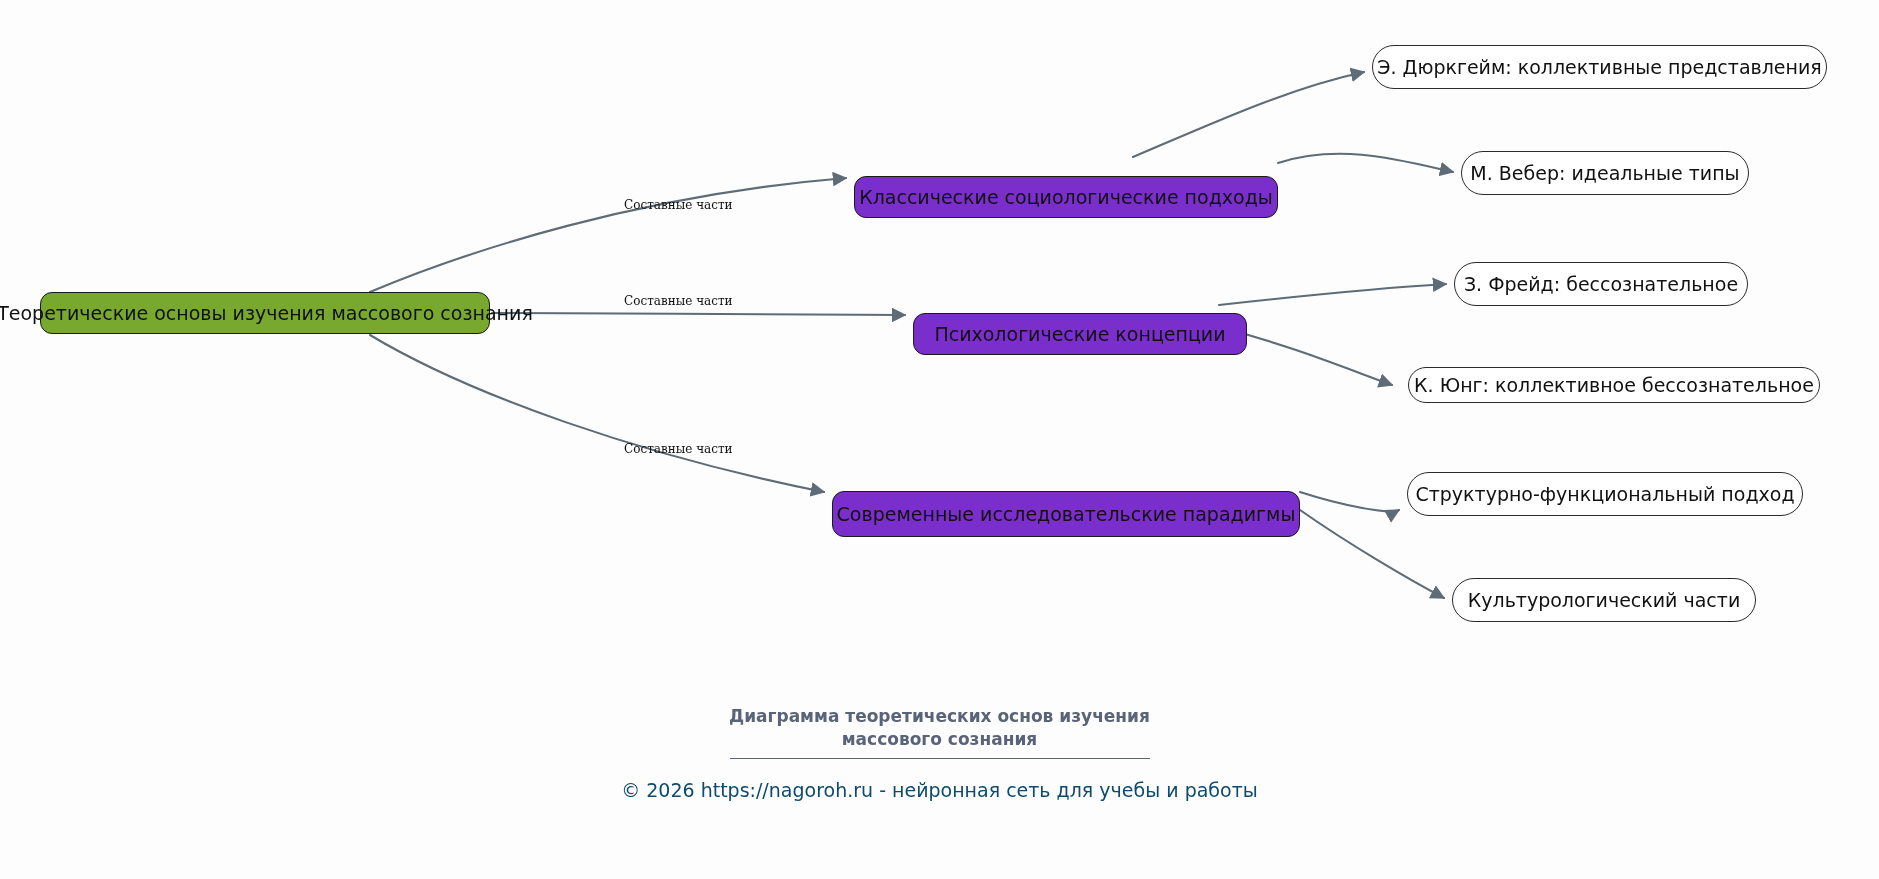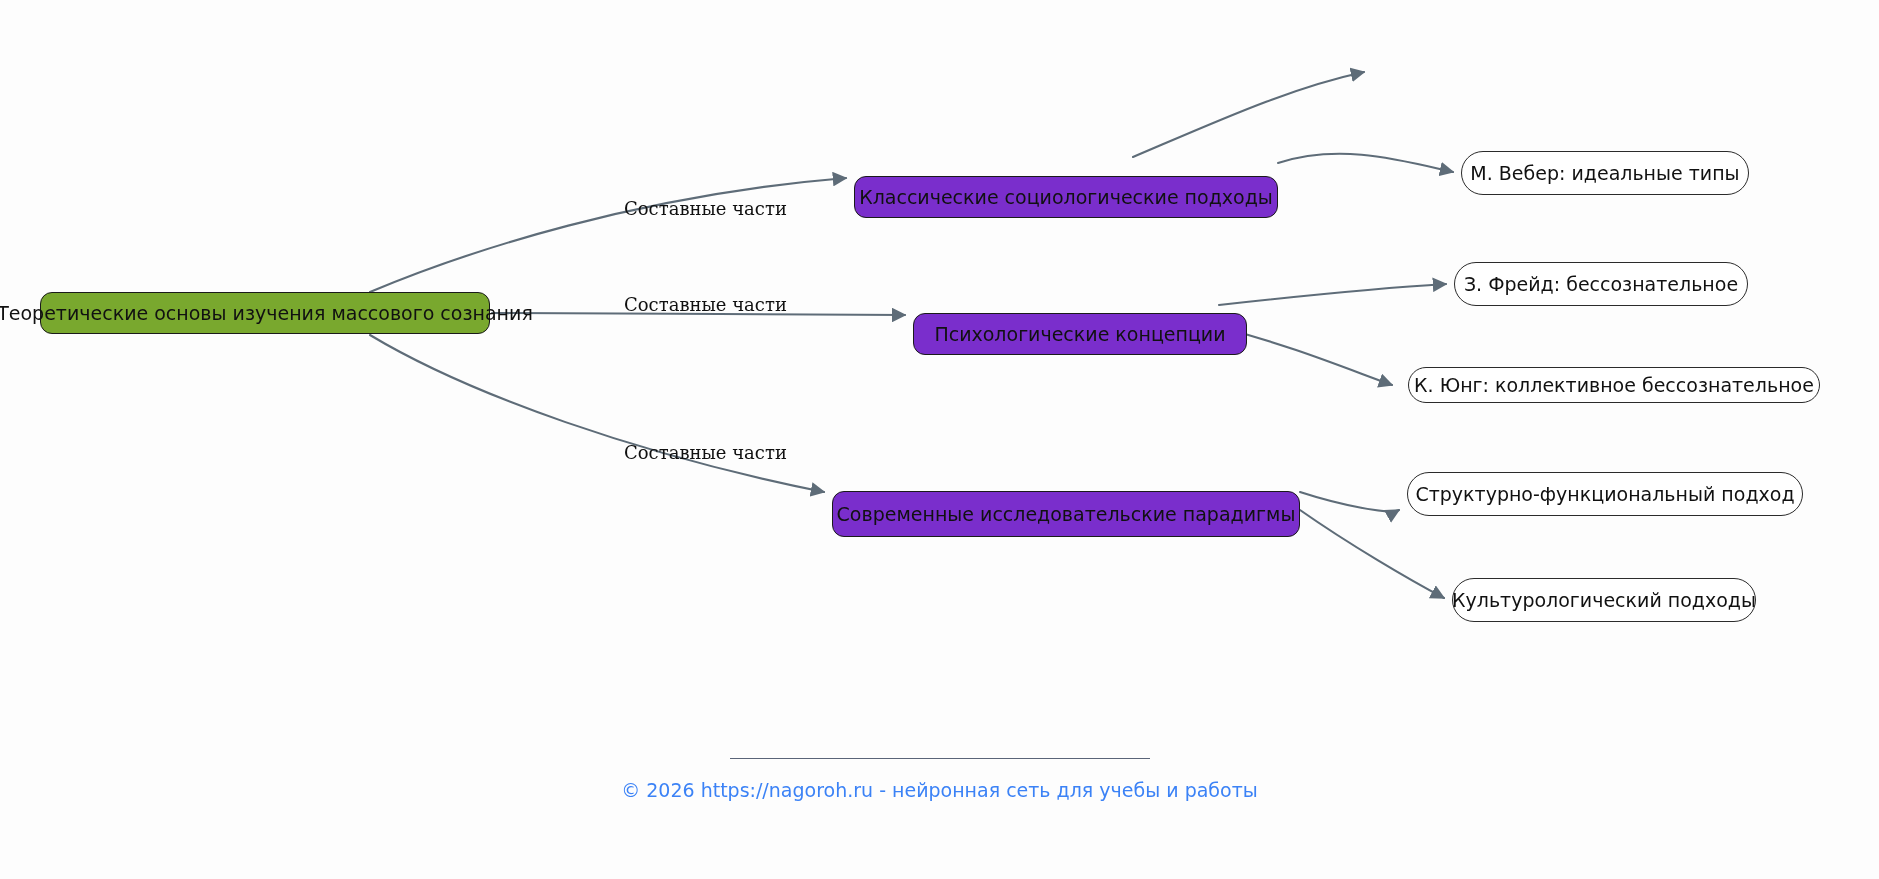--- a/index.html
+++ b/index.html
@@ -52,21 +52,21 @@
   }
   .node.leaf {
     background: #ffffff;
     border: 1.6px solid #2b2b2b;
     border-radius: 26px;
   }
 
   .edge-label {
     position: absolute;
     font-family: "DejaVu Serif", serif;
-    font-size: 18px;
+    font-size: 12px;
     color: #101010;
     white-space: nowrap;
     z-index: 6;
     background: transparent;
   }
   .footer-title {
     position: absolute;
     left: 0;
     width: 1879px;
     top: 705px;
@@ -87,21 +87,21 @@
     border-top: 1.5px solid #5a6478;
   }
   .footer-copy {
     position: absolute;
     left: 0;
     width: 1879px;
     top: 779px;
     text-align: center;
     font-family: "DejaVu Sans", sans-serif;
     font-size: 19px;
-    color: #3b82f6;
+    color: #0c4a6e;
   }
 </style>
 </head>
 <body>
 
 <div id="canvas">
 
   <svg id="edges" viewBox="0 0 1879 879" width="1879" height="879" xmlns="http://www.w3.org/2000/svg">
     <defs>
       <marker id="arrow" viewBox="0 0 10 10" refX="9" refY="5" markerWidth="7" markerHeight="7" orient="auto-start-reverse">
@@ -126,20 +126,23 @@
 
   <div class="node root" style="left:40px; top:292px; width:450px; height:42px;text-align:right;">
     <span>Теоретические основы изучения массового сознания</span>
   </div>
 
   <div class="node branch" style="left:854px; top:157px; width:424px; height:42px;">
     <span>Классические социологические подходы</span>
   </div>
   <div class="edge-label" style="left:624px; top:198px;">Составные части</div>
 
+  <div class="node leaf" style="left:1372px; top:45px; width:455px; height:44px;">
+    <span>Э. Дюркгейм: коллективные представления</span>
+  </div>
   <div class="node leaf" style="left:1461px; top:151px; width:288px; height:44px;">
     <span>М. Вебер: идеальные типы</span>
   </div>
 
   <div class="node branch" style="left:913px; top:294px; width:334px; height:42px;">
     <span>Психологические концепции</span>
   </div>
   <div class="edge-label" style="left:624px; top:294px;">Составные части</div>
 
   <div class="node leaf" style="left:1454px; top:262px; width:294px; height:44px;text-align:center;">
@@ -151,19 +154,23 @@
 
   <div class="node branch" style="left:832px; top:472px; width:468px; height:46px;">
     <span>Современные исследовательские парадигмы</span>
   </div>
   <div class="edge-label" style="left:624px; top:442px;">Составные части</div>
 
   <div class="node leaf" style="left:1407px; top:472px; width:396px; height:44px;">
     <span>Структурно-функциональный подход</span>
   </div>
   <div class="node leaf" style="left:1452px; top:578px; width:304px; height:44px;">
-    <span>Культурологический подходы</span>
+    <span>Культурологический части</span>
   </div>
 
+  <div class="footer-title">
+    <div>Диаграмма теоретических основ изучения</div>
+    <div>массового сознания</div>
+  </div>
   <div class="footer-rule"></div>
   <div class="footer-copy">© 2026 https://nagoroh.ru - нейронная сеть для учебы и работы</div>
 
 </div>
 
 </body></html>

